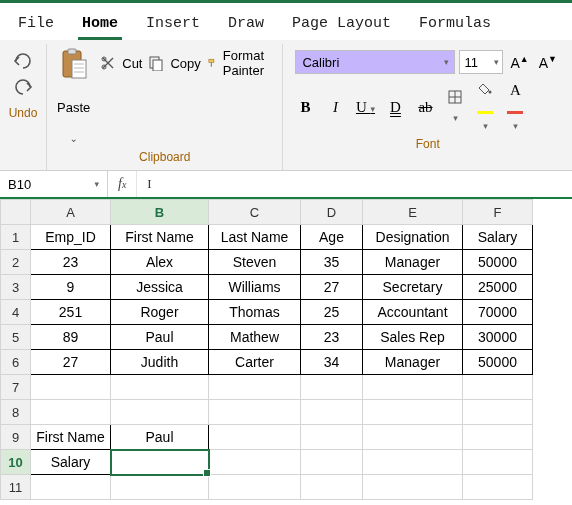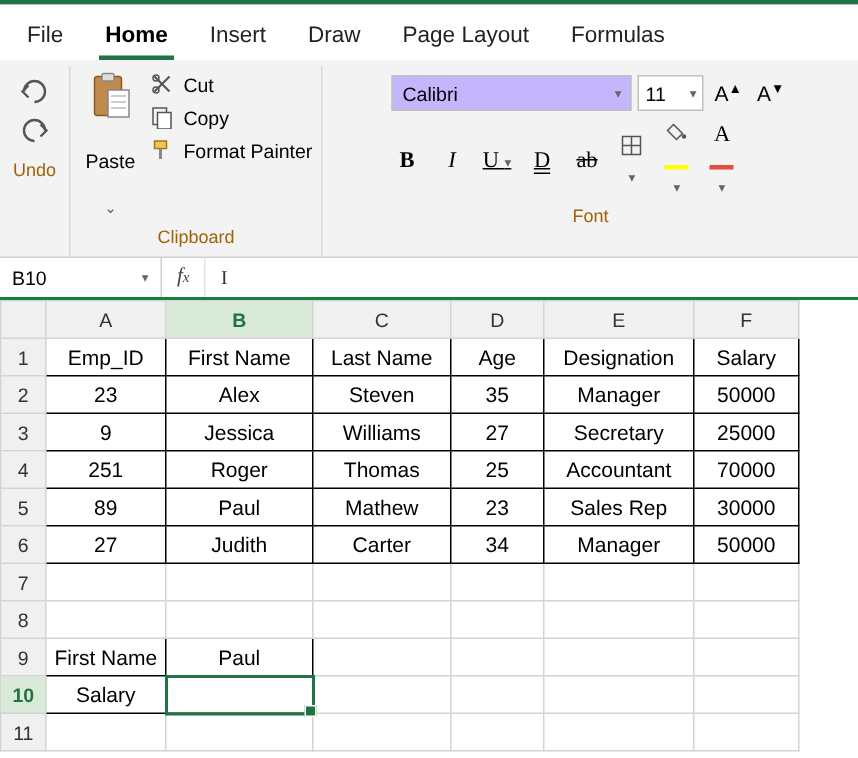--- a/index.html
+++ b/index.html
@@ -1,37 +1,37 @@
 <!DOCTYPE html>
 <html><head>
 <meta charset="utf-8">
 <style>
   * { box-sizing: border-box; margin: 0; padding: 0; }
   body { font-family: "Segoe UI", Arial, sans-serif; font-size: 13px; background: #fff; width: 572px; height: 505px; overflow: hidden; border-top: 3px solid #217346; }
   
   
   .tabs { display: flex; gap: 0; padding: 6px 4px 0 4px; background: #fff; }
-  .tab { padding: 6px 14px 8px; font-size: 15px; color: #222; cursor: pointer; }
+  .tab { padding: 6px 14px 8px; font-size: 15px; color: #222; cursor: pointer; font-family: Liberation Mono, monospace; }
   .tab.active { color: #000000; font-weight: 600; position: relative; }
   .tab.active::after { content: ""; position: absolute; left: 10px; right: 10px; bottom: 0; height: 3px; background: #217346; }
   
   
   .ribbon { display: flex; background: #f3f3f3; border-bottom: 1px solid #d0d0d0; padding: 4px 0 0 0; }
   .group { display: flex; flex-direction: column; align-items: center; border-right: 1px solid #d8d8d8; padding: 2px 6px 2px 6px; }
   .group-body { display: flex; align-items: flex-start; gap: 6px; }
   .group-label { font-size: 12px; color: #a16207; padding: 4px 0 4px; }
   
   .undo-col { display: flex; flex-direction: column; gap: 8px; padding: 6px 6px; }
   .svgicon { display: block; }
   
   .paste-btn { display: flex; flex-direction: column; align-items: center; gap: 18px; padding: 2px 4px; }
   .paste-label { font-size: 13px; }
   .chev { font-size: 10px; color: #555; }
   
-  .clip-col { display: flex; flex-direction: column; gap: 6px; padding-top: 2px; font-size: 13px; }
+  .clip-col { display: flex; flex-direction: row; gap: 6px; padding-top: 2px; font-size: 13px; }
   .clip-row { display: flex; align-items: center; gap: 6px; }
   
   .font-top { display: flex; align-items: center; gap: 4px; margin-bottom: 8px; }
   .font-name { width: 160px; height: 24px; border: 1px solid #bfbfbf; background: #c4b5fd; display: flex; align-items: center; justify-content: space-between; padding: 0 6px; font-size: 13px; }
   .font-size { width: 44px; height: 24px; border: 1px solid #bfbfbf; background: #fff; display: flex; align-items: center; justify-content: space-between; padding: 0 4px; font-size: 13px; }
   .incdec { font-size: 14px; padding: 2px 3px; }
   .incdec sup { font-size: 9px; }
   
   .font-bottom { display: flex; align-items: center; gap: 10px; }
   .fbtn { width: 20px; text-align: center; font-size: 15px; font-family: "Times New Roman", serif; }

